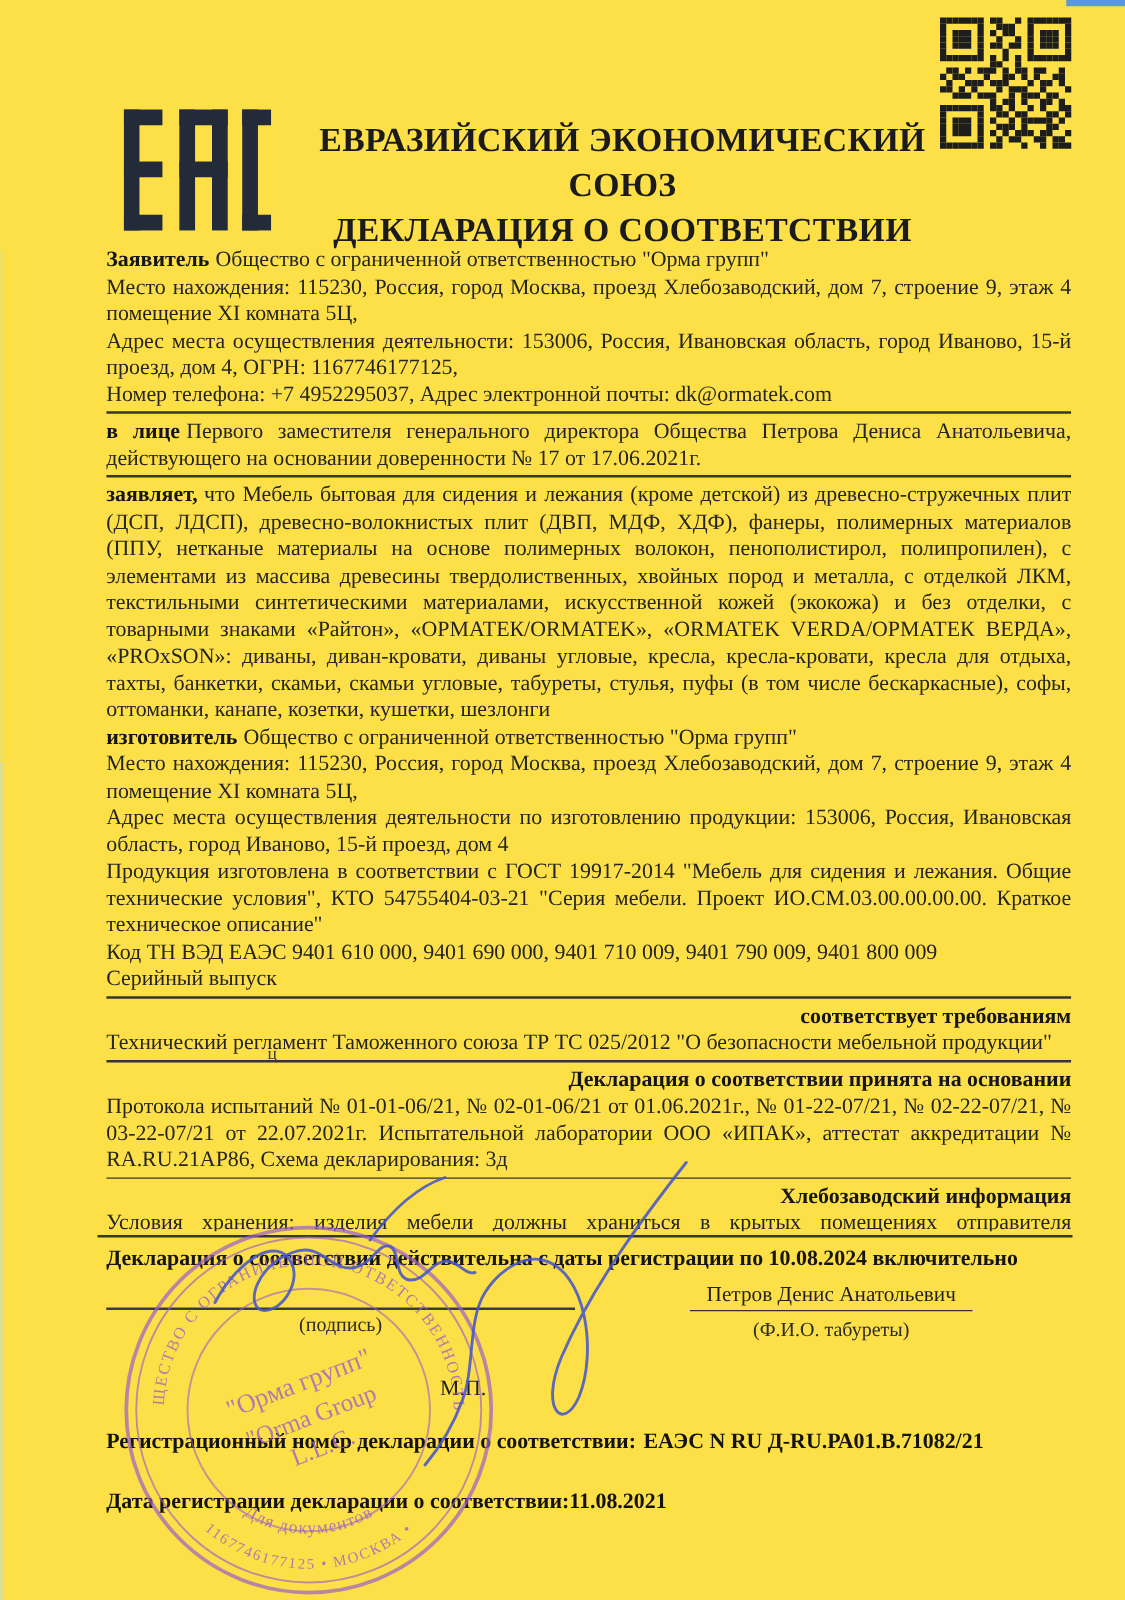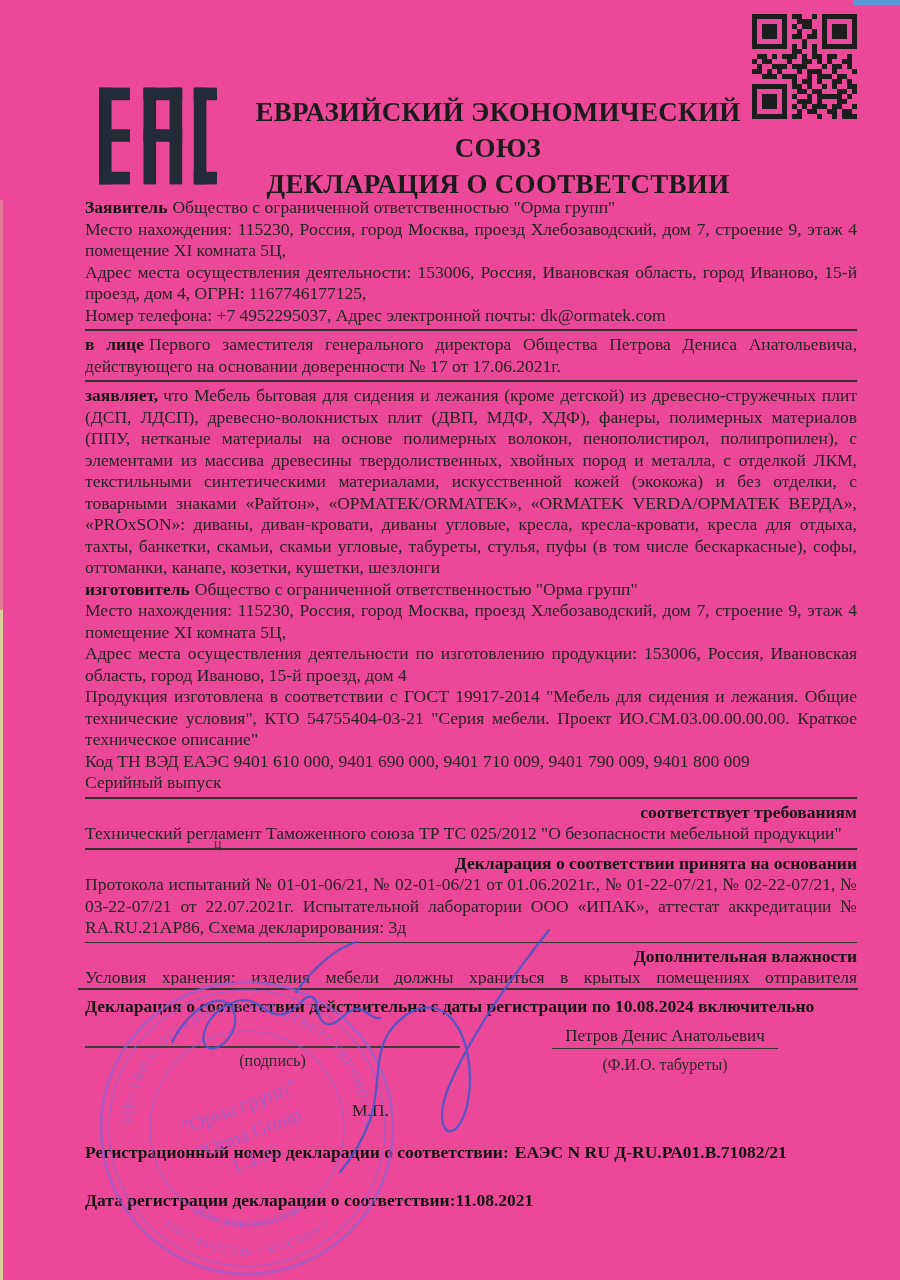--- a/index.html
+++ b/index.html
@@ -1,16 +1,16 @@
 <!DOCTYPE html>
 <html lang="ru"><head>
 <meta charset="utf-8">
 <style>
   html,body{margin:0;padding:0;background:#e9e9e9;}
-  .page{position:relative;width:900px;height:1280px;margin:0 auto;background:#ec4899;
+  .page{position:relative;width:900px;height:1280px;margin:0 auto;background:#fde047;
         font-family:"Liberation Serif","DejaVu Serif",serif;color:#242424;overflow:hidden;}
 
   
   .eac-logo{position:absolute;left:99px;top:86px;}
   .title{position:absolute;left:222px;top:94px;width:552px;text-align:center;
          font-weight:bold;font-size:27px;line-height:36px;color:#1b1b1b;letter-spacing:.3px;}
   .qr{position:absolute;left:752px;top:14px;display:grid;
       grid-template-columns:repeat(21,5px);grid-auto-rows:5px;}
   .qr i{display:block;}
   .qr i.on{background:#1d1d1d;}
@@ -549,21 +549,21 @@
     <div class="head">соответствует требованиям</div>
     <p>Технический регламент Таможенного союза ТР ТС 025/2012 "О безопасности мебельной продукции"</p>
 
     <div class="rule"></div>
 
     <div class="head">Декларация о соответствии принята на основании</div>
     <p>Протокола испытаний № 01-01-06/21, № 02-01-06/21 от 01.06.2021г., № 01-22-07/21, № 02-22-07/21, № 03-22-07/21 от 22.07.2021г. Испытательной лаборатории ООО «ИПАК», аттестат аккредитации № RA.RU.21АР86, Схема декларирования: 3д</p>
 
     <div class="rule thin"></div>
 
-    <div class="head">Дополнительная влажности</div>
+    <div class="head">Хлебозаводский информация</div>
     <p>Условия хранения: изделия мебели должны храниться в крытых помещениях отправителя (получателя) при температуре не ниже +2°С и относительной влажности от 45% до 70%. Гарантийный срок эксплуатации-18 месяцев. Срок службы указан в прилагаемой к продукции эксплуатационной документации. Продукция маркируется единым знаком обращения продукции в соответствии с ТР ТС 025/2012 «О безопасности мебельной продукции».</p>
   </div>
 
   <div class="abs stray">ц</div>
 
   <div class="validity-rule abs"></div>
   <div class="validity abs">Декларация о соответствии действительна с даты регистрации по  10.08.2024 включительно</div>
 
   <div class="sign-line abs"></div>
   <div class="sign-caption abs">(подпись)</div>

